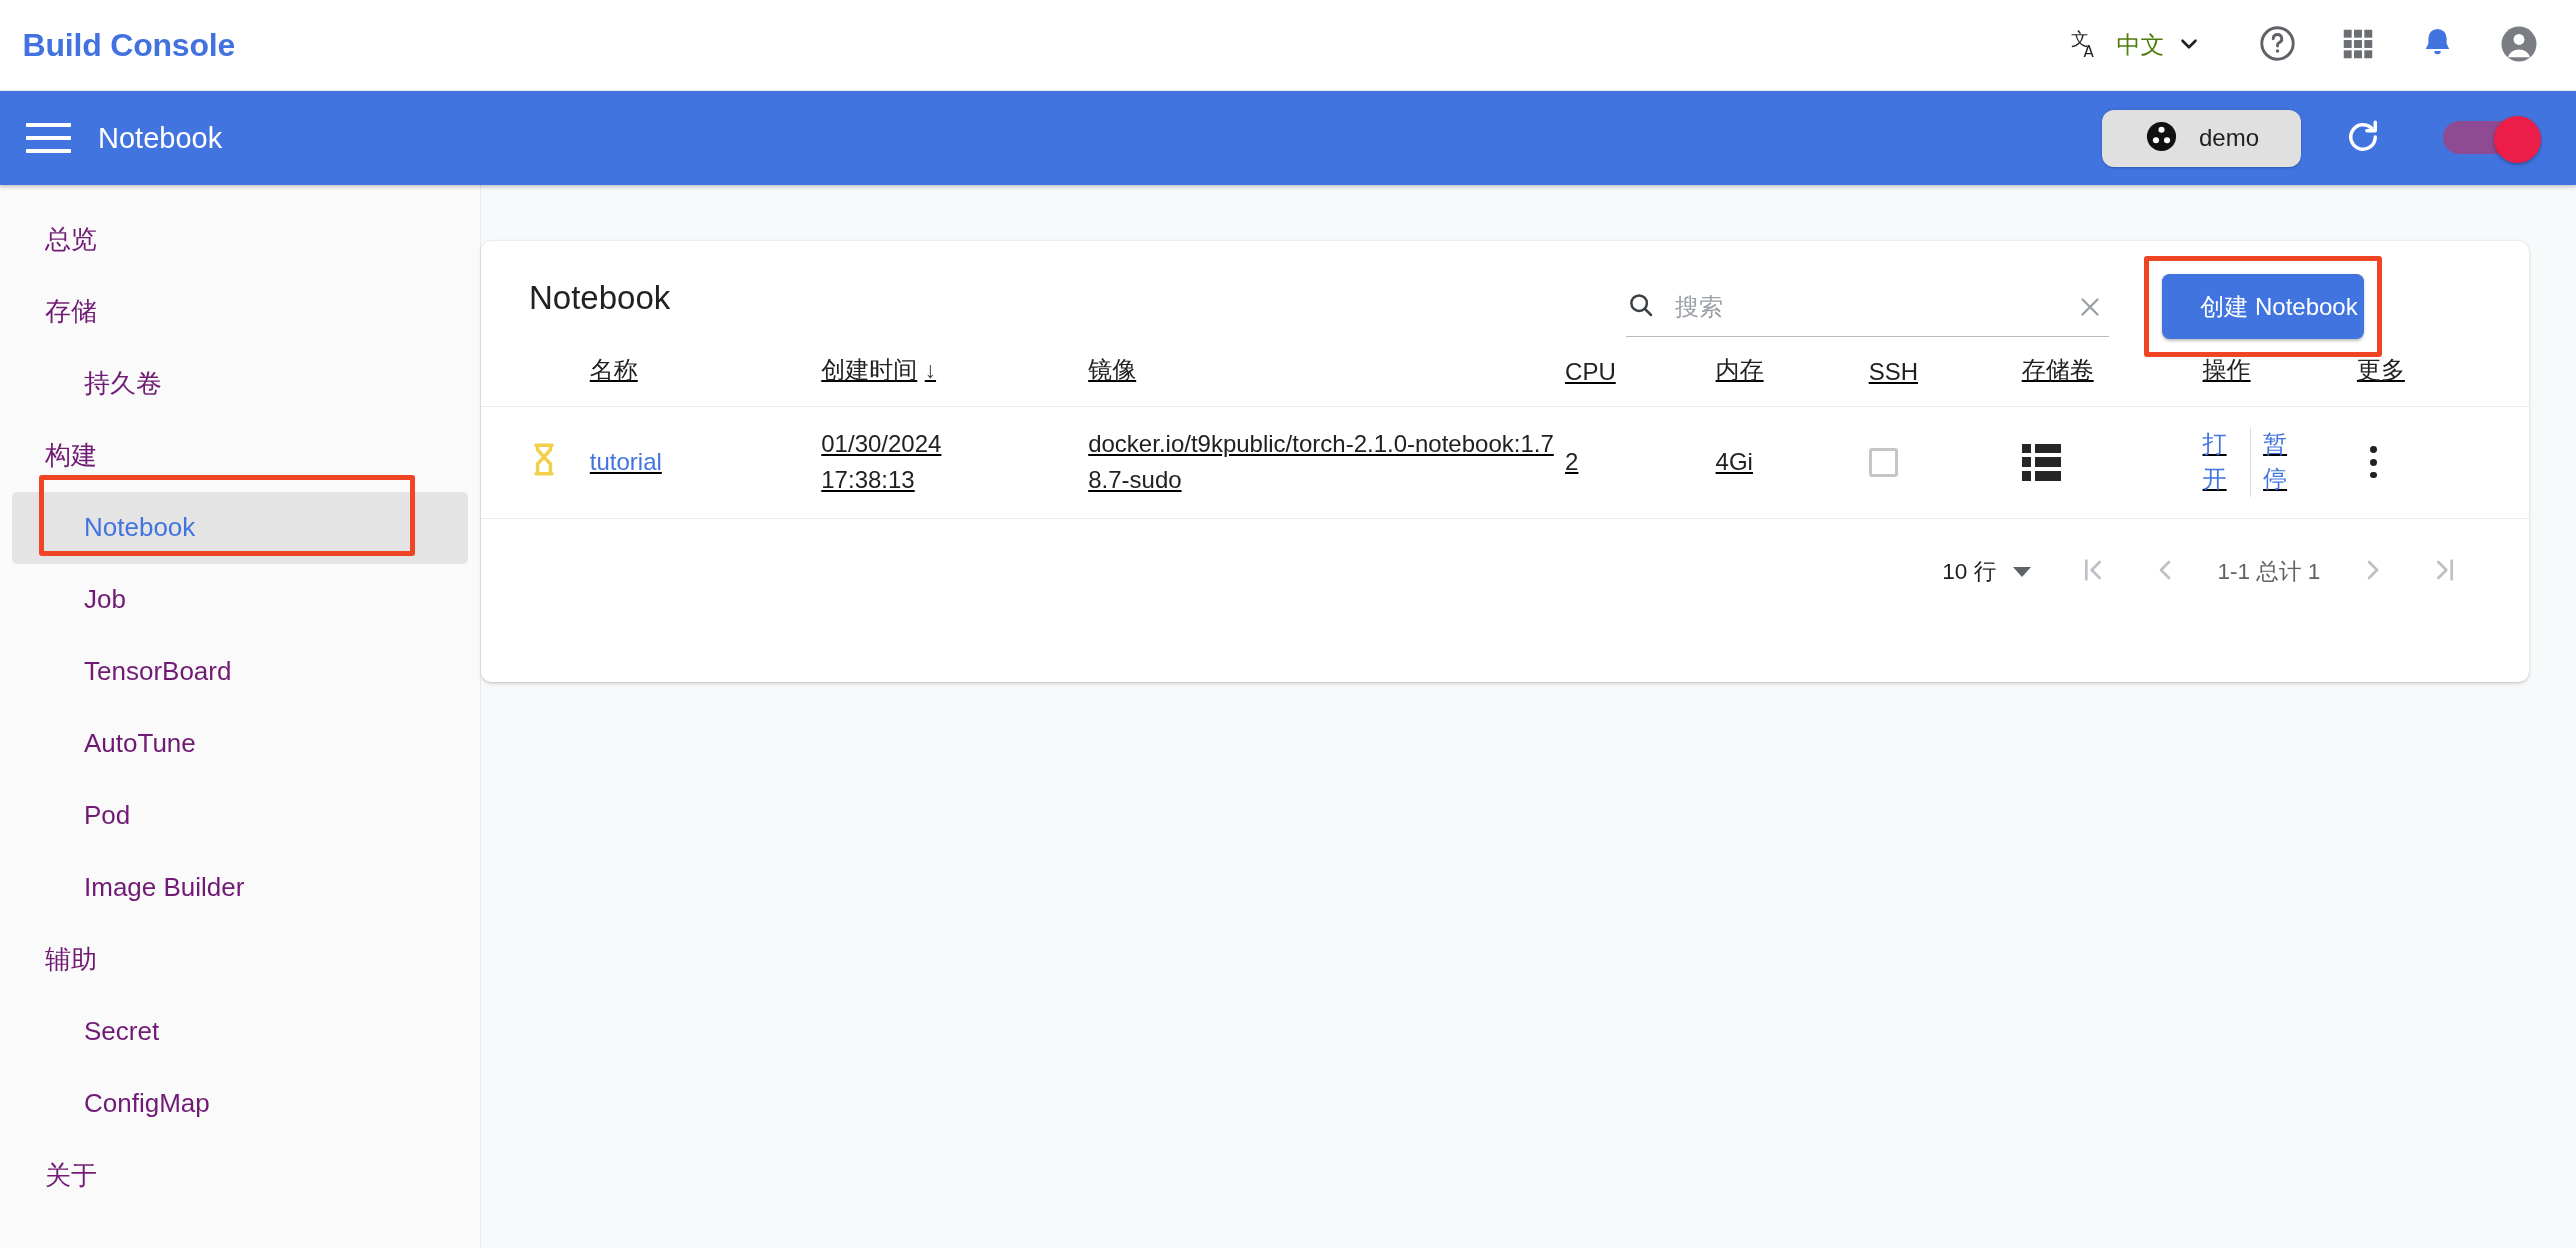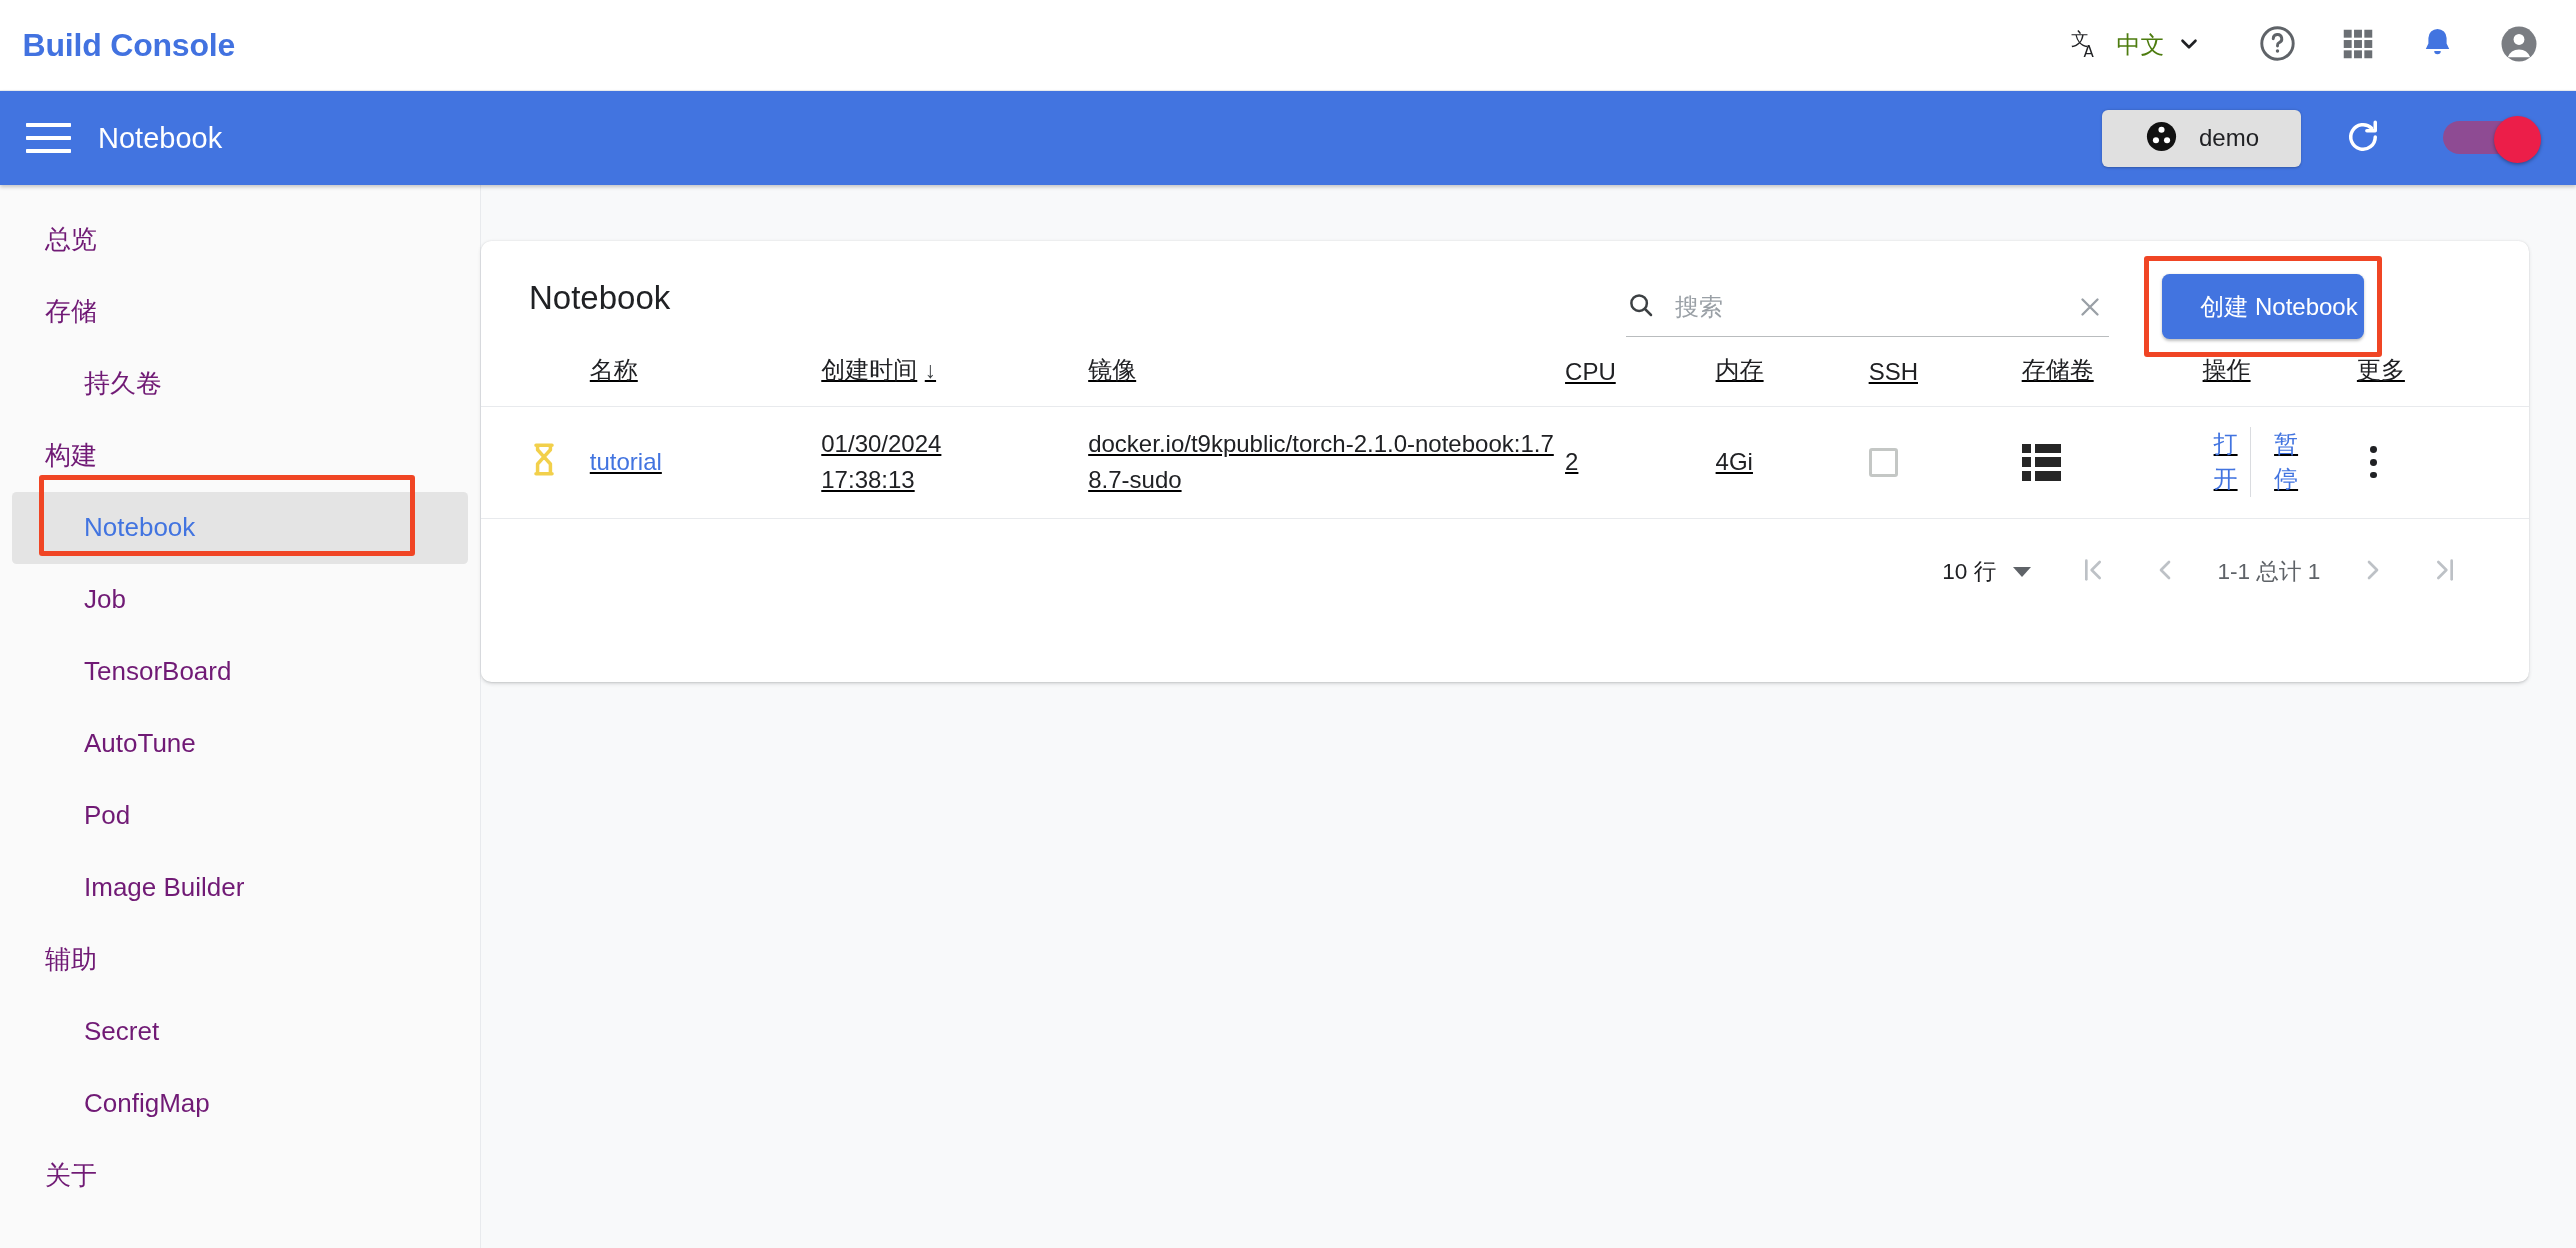--- a/index.html
+++ b/index.html
@@ -53,21 +53,21 @@
   #hamburger-button span { display: block; height: 4.5px; background: #fff; border-radius: 0.8px; }
   #app-bar-title {
     margin-left: 27px; font-size: 29px; color: #ffffff; font-weight: 400;
   }
   #app-bar-right {
     margin-left: auto; margin-right: 35px;
     display: flex; align-items: center;
   }
   #project-chip {
     display: flex; align-items: center; gap: 19.6px;
-    background: #e0e0e0; border-radius: 6px;
+    background: #e0e0e0; border-radius: 12px;
     height: 57px; padding: 0 42px;
     cursor: pointer;
     box-shadow: 0 0.8px 2.3px rgba(0,0,0,0.25);
   }
   #project-chip-label { font-size: 24px; color: #202124; }
   #refresh-button { margin-left: 41px; cursor: pointer; display:flex; align-items:center; }
   #theme-toggle {
     margin-left: 59px; width: 98px; height: 44px; position: relative; cursor: pointer;
   }
   #theme-toggle .track {
@@ -182,21 +182,21 @@
   .col-ssh    { width: 121px; }
   .col-vol    { width: 143px; }
   .col-ops    { width: 122px; }
   .col-more   { width: 136px; }
 
   .sort-arrow { font-size: 22.6px; margin-left: 7.5px; color: #3c4043; }
   .name-link { color: #4274e0; cursor: pointer; }
   .time-cell { line-height: 1.5; }
   .image-cell { line-height: 1.5; word-break: break-all; padding-right: 22.6px; }
 
-  .ops-cell { display: flex; align-items: stretch; gap: 0; text-align: right; }
+  .ops-cell { display: flex; align-items: stretch; gap: 0; }
   .op-link {
     color: #4274e0; cursor: pointer; width: 35px;
     line-height: 1.45; word-break: break-all;
   }
   .op-divider { width: 1.5px; background: #dadce0; margin: 0 12px; }
 
   .more-dots { display: flex; flex-direction: column; gap: 6px; align-items: center; width: 33px; cursor: pointer; }
   .more-dots i { width: 6.8px; height: 6.8px; background: #202124; border-radius: 50%; display:block; }
 
   .checkbox-ssh {

